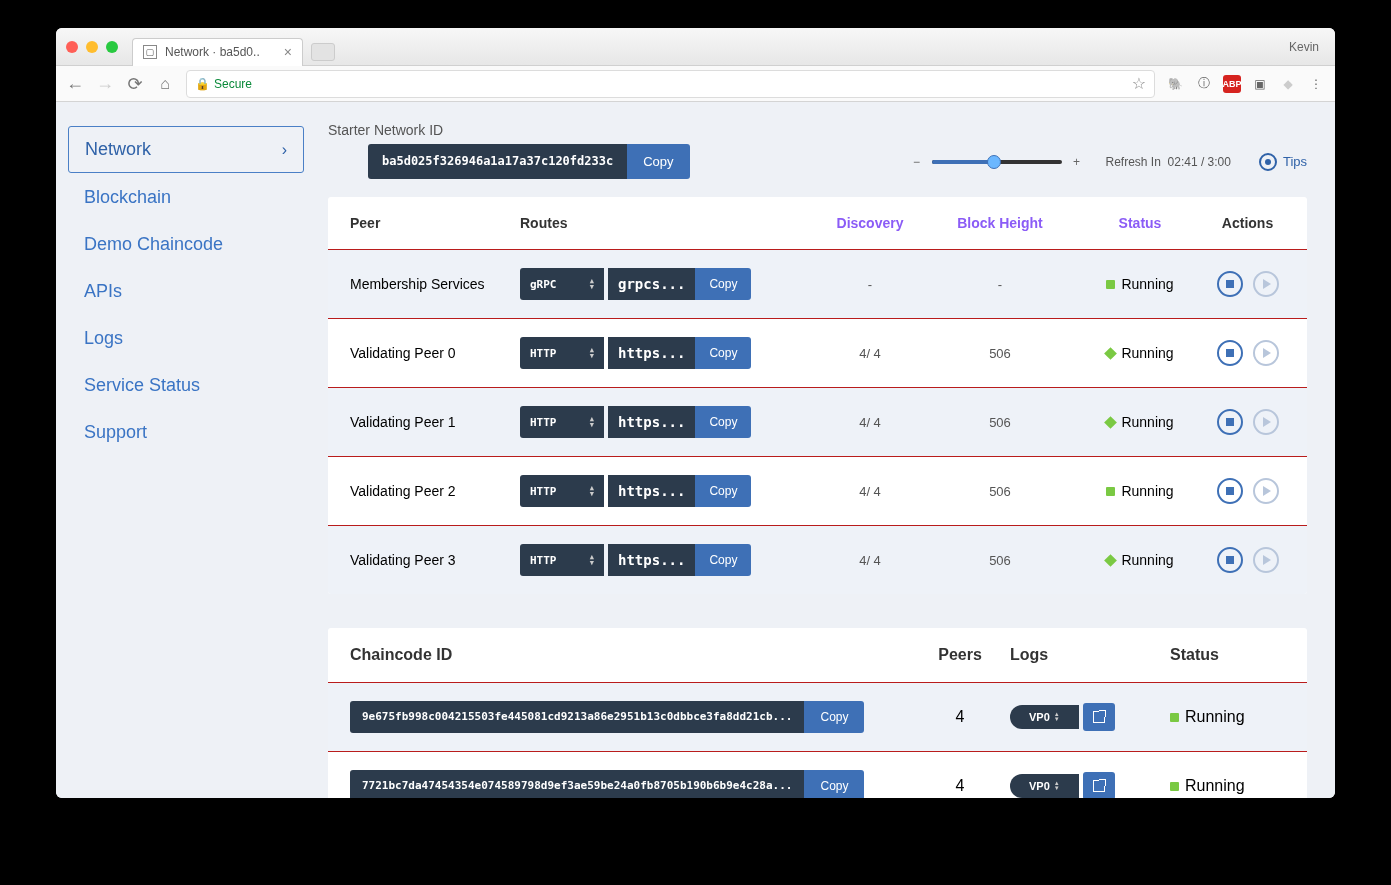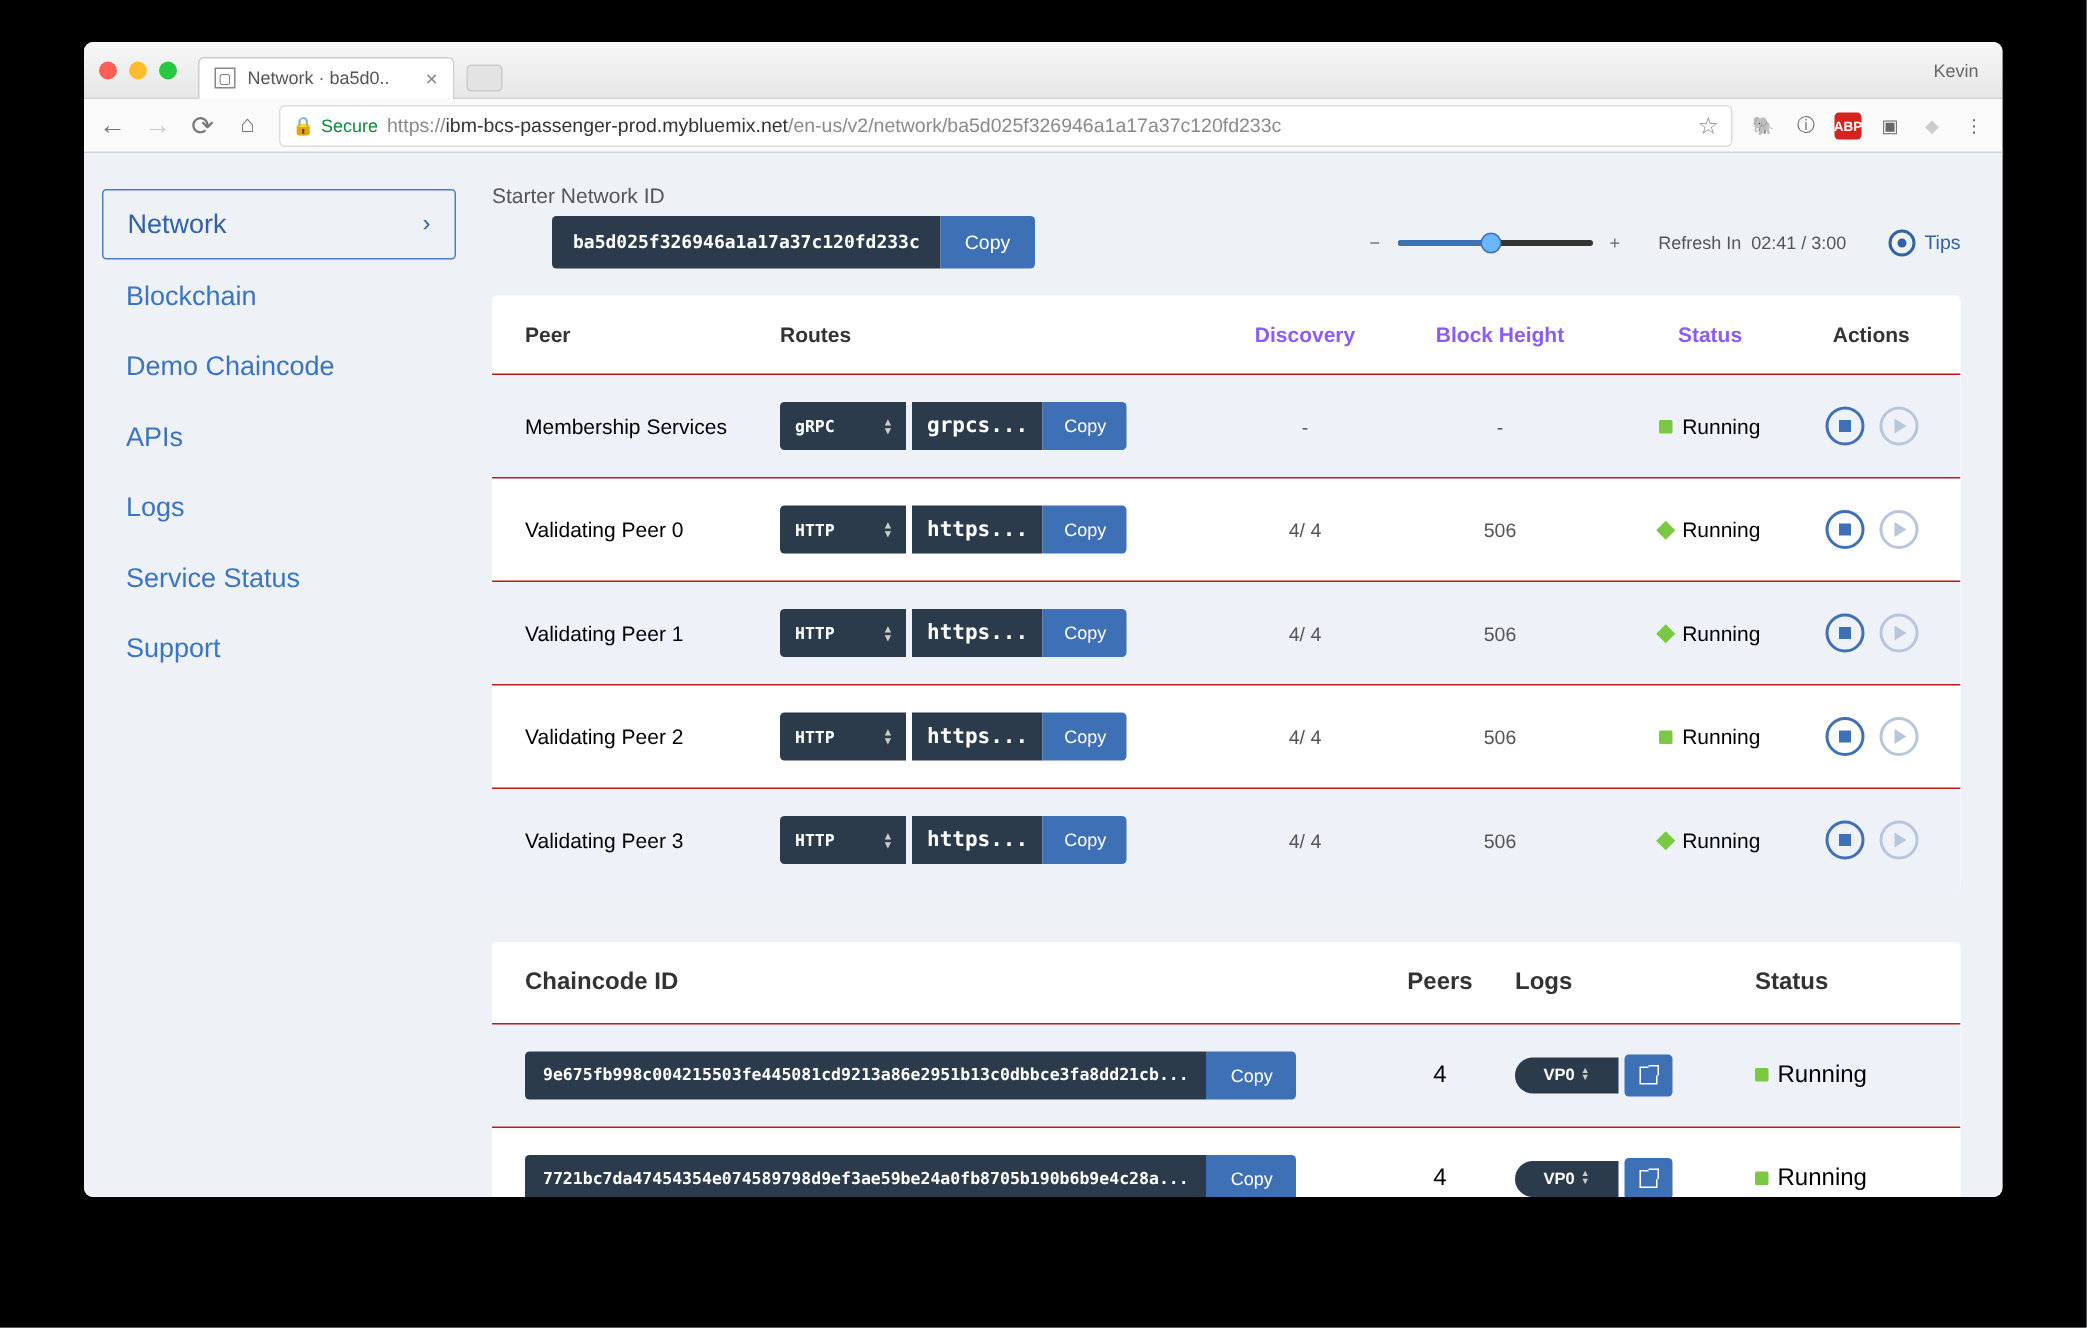--- a/index.html
+++ b/index.html
@@ -115,23 +115,20 @@
     <div class="profile-name">Kevin</div>
   </div>
 
   <div class="urlbar-row">
     <span class="nav-icon">←</span>
     <span class="nav-icon" style="color:#ccc;">→</span>
     <span class="nav-icon">⟳</span>
     <span class="nav-icon home-icon">⌂</span>
     <div class="urlbar">
       <span class="lock">🔒 <span>Secure</span></span>
-      <span class="url-text">
-        <span class="muted">https://</span><span>ibm-bcs-passenger-prod.mybluemix.net</span><span class="muted">/en-us/v2/network/ba5d025f326946a1a17a37c120fd233c</span>
-      </span>
       <span class="star">☆</span>
     </div>
     <div class="ext-icons">
       <span class="ext">🐘</span>
       <span class="ext">ⓘ</span>
       <span class="ext ext-abp">ABP</span>
       <span class="ext">▣</span>
       <span class="ext" style="color:#ccc;">◆</span>
       <span class="ext">⋮</span>
     </div>

